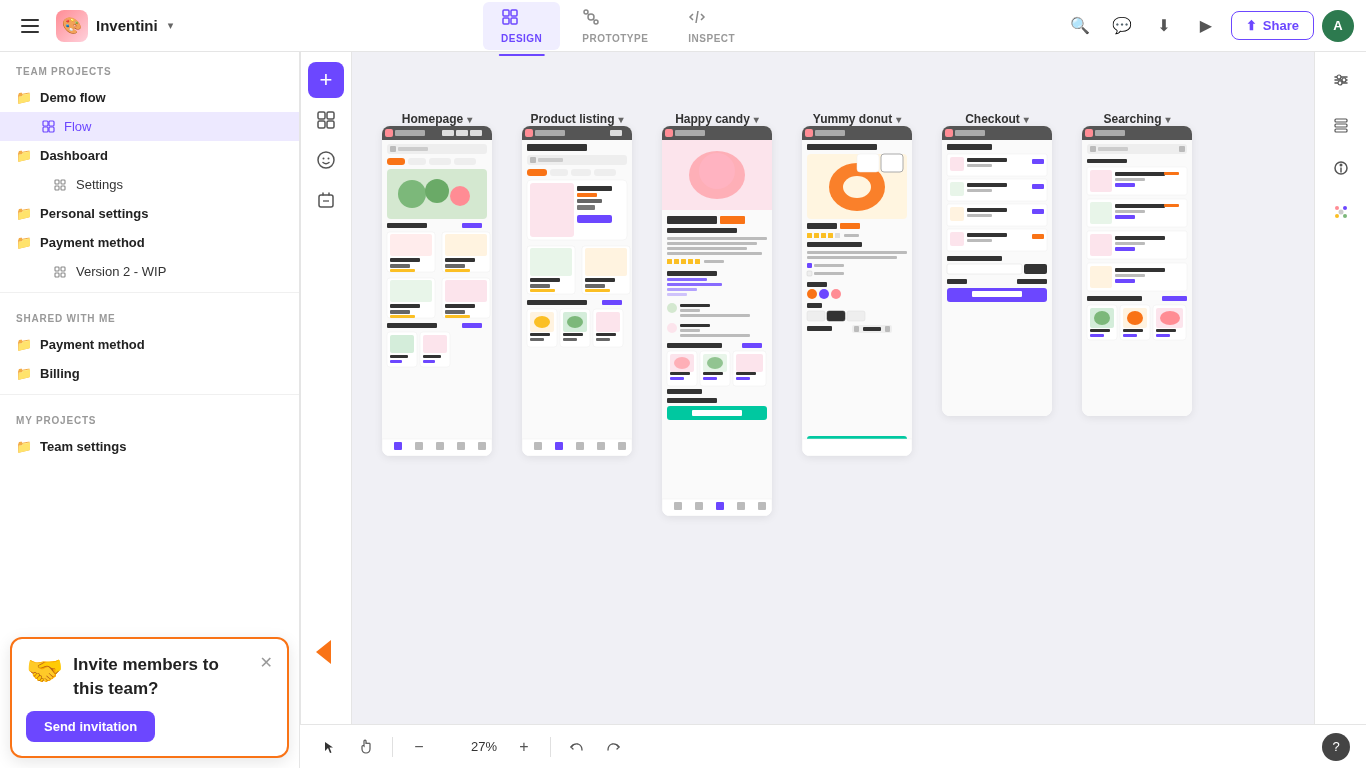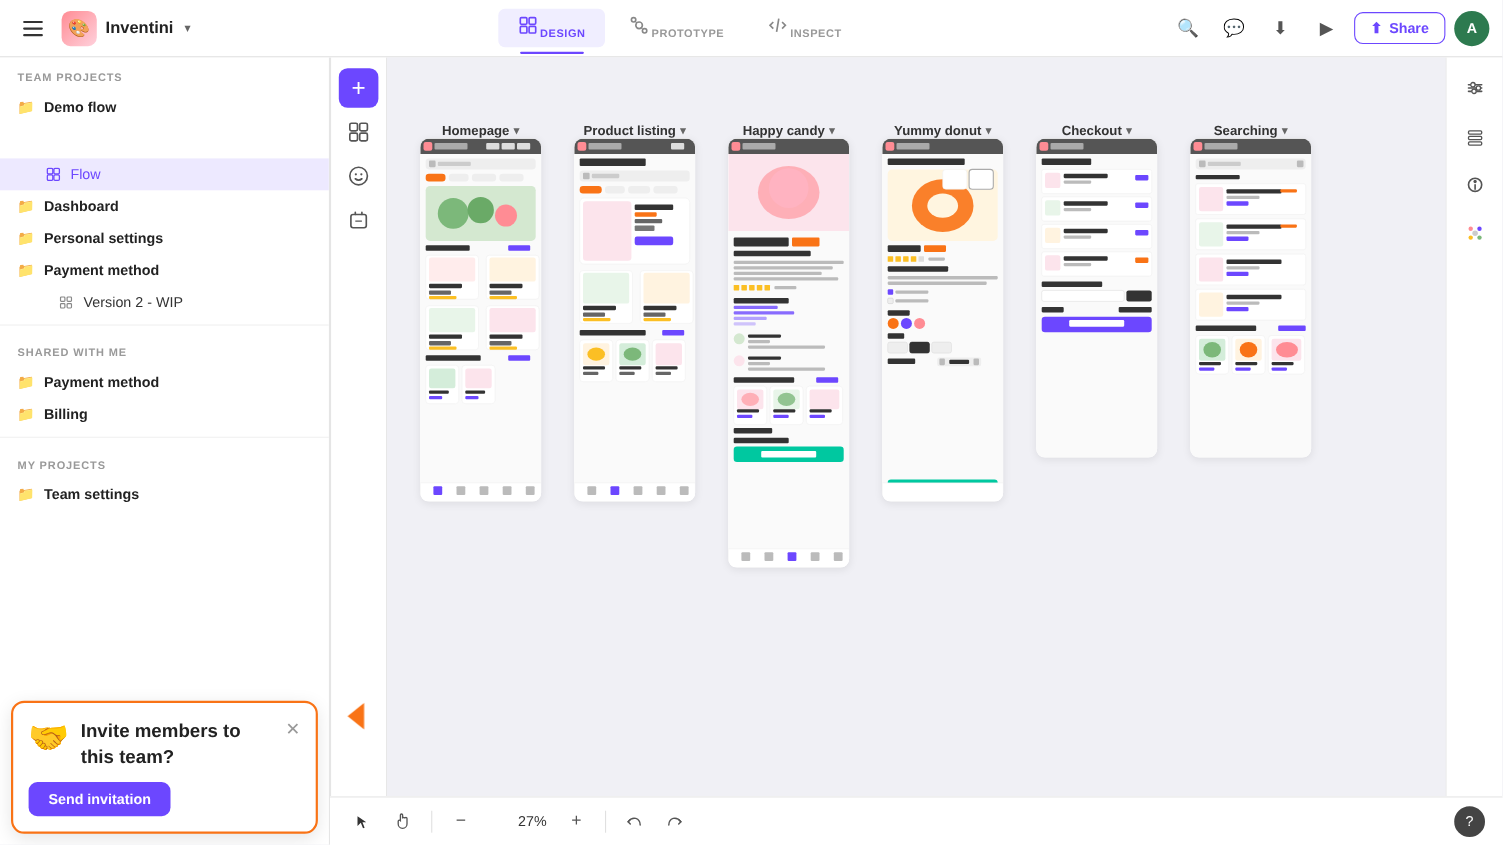--- a/index.html
+++ b/index.html
@@ -13,38 +13,38 @@
     
     .hamburger-btn { width: 36px; height: 36px; display: flex; align-items: center; justify-content: center; border-radius: 6px; cursor: pointer; margin-right: 8px; }
     .hamburger-lines { display: flex; flex-direction: column; gap: 4px; }
     .hamburger-lines span { display: block; width: 18px; height: 2px; background: #333; border-radius: 2px; }
     .app-logo { display: flex; align-items: center; gap: 8px; cursor: pointer; }
     .app-logo-icon { width: 32px; height: 32px; background: linear-gradient(135deg, #ff8c94, #ffd1dc); border-radius: 8px; display: flex; align-items: center; justify-content: center; }
     .app-logo-text { font-size: 15px; font-weight: 600; color: #222; }
     .app-logo-chevron { font-size: 11px; color: #666; margin-left: 2px; }
 
     .top-bar-center { flex: 1; display: flex; align-items: center; justify-content: center; gap: 4px; }
-    .nav-tab { display: flex; flex-direction: row; align-items: flex-end; padding: 6px 18px; cursor: pointer; border-radius: 6px; gap: 2px; position: relative; }
+    .nav-tab { display: flex; flex-direction: column; align-items: flex-start; padding: 6px 18px; cursor: pointer; border-radius: 6px; gap: 2px; position: relative; }
     .nav-tab.active { background: #f0eeff; }
     .nav-tab-icon { font-size: 18px; color: #666; }
     .nav-tab.active .nav-tab-icon { color: #6c47ff; }
     .nav-tab-label { font-size: 10px; font-weight: 600; letter-spacing: 0.5px; color: #999; }
     .nav-tab.active .nav-tab-label { color: #6c47ff; }
     .nav-tab.active::after { content: ''; position: absolute; bottom: -6px; left: 50%; transform: translateX(-50%); width: 60%; height: 2px; background: #6c47ff; border-radius: 2px; }
 
     .top-bar-right { display: flex; align-items: center; gap: 8px; }
     .icon-btn { width: 34px; height: 34px; display: flex; align-items: center; justify-content: center; cursor: pointer; border-radius: 6px; color: #555; font-size: 16px; }
     .share-btn { display: flex; align-items: center; gap: 6px; border: 1.5px solid #6c47ff; color: #6c47ff; padding: 6px 14px; border-radius: 8px; cursor: pointer; font-size: 13px; font-weight: 600; }
     .avatar { width: 32px; height: 32px; background: #2d7a4f; border-radius: 50%; display: flex; align-items: center; justify-content: center; color: #fff; font-size: 13px; font-weight: 600; cursor: pointer; }
 
     
     .sidebar { width: 300px; background: #fff; border-right: 1px solid #e5e5e5; display: flex; flex-direction: column; overflow-y: auto; flex-shrink: 0; position: relative; }
     .sidebar-section-label { font-size: 10px; font-weight: 700; color: #999; letter-spacing: 0.8px; padding: 14px 16px 6px; text-transform: uppercase; }
     .sidebar-item { display: flex; align-items: center; gap: 8px; padding: 7px 16px; cursor: pointer; font-size: 13px; color: #333; border-radius: 0; }
-    .sidebar-item.active { background: #ede9ff; color: #6c47ff; margin-top: 32px; }
+    .sidebar-item.active { background: #ede9ff; color: #6c47ff; }
     .sidebar-item.active .sidebar-item-icon { color: #6c47ff; }
     .sidebar-item-icon { font-size: 13px; color: #888; width: 16px; display: flex; align-items: center; justify-content: center; }
     .sidebar-item-label { font-size: 13px; }
     .sidebar-item.folder { font-weight: 600; color: #222; }
     .sidebar-item.folder .sidebar-item-icon { color: #555; }
     .sidebar-item.sub { padding-left: 40px; }
     .sidebar-item.sub2 { padding-left: 52px; }
     .sidebar-divider { height: 1px; background: #f0f0f0; margin: 6px 0; }
 
     
@@ -174,20 +174,31 @@
             <rect x="1" y="7" width="5" height="5" rx="1" stroke="#6c47ff" stroke-width="1.2"></rect>
             <rect x="7" y="7" width="5" height="5" rx="1" stroke="#6c47ff" stroke-width="1.2"></rect>
           </svg>
         </span>
         <span class="sidebar-item-label">Flow</span>
       </div>
 
       <div class="sidebar-item folder">
         <span class="sidebar-item-icon">📁</span>
         <span class="sidebar-item-label">Dashboard</span>
+      </div>
+      <div class="sidebar-item sub2">
+        <span class="sidebar-item-icon">
+          <svg width="12" height="12" viewBox="0 0 12 12" fill="none">
+            <rect x="1" y="1" width="4" height="4" rx="0.8" stroke="#888" stroke-width="1.1"></rect>
+            <rect x="7" y="1" width="4" height="4" rx="0.8" stroke="#888" stroke-width="1.1"></rect>
+            <rect x="1" y="7" width="4" height="4" rx="0.8" stroke="#888" stroke-width="1.1"></rect>
+            <rect x="7" y="7" width="4" height="4" rx="0.8" stroke="#888" stroke-width="1.1"></rect>
+          </svg>
+        </span>
+        <span class="sidebar-item-label">Settings</span>
       </div>
 
       <div class="sidebar-item folder">
         <span class="sidebar-item-icon">📁</span>
         <span class="sidebar-item-label">Personal settings</span>
       </div>
 
       <div class="sidebar-item folder">
         <span class="sidebar-item-icon">📁</span>
         <span class="sidebar-item-label">Payment method</span>

